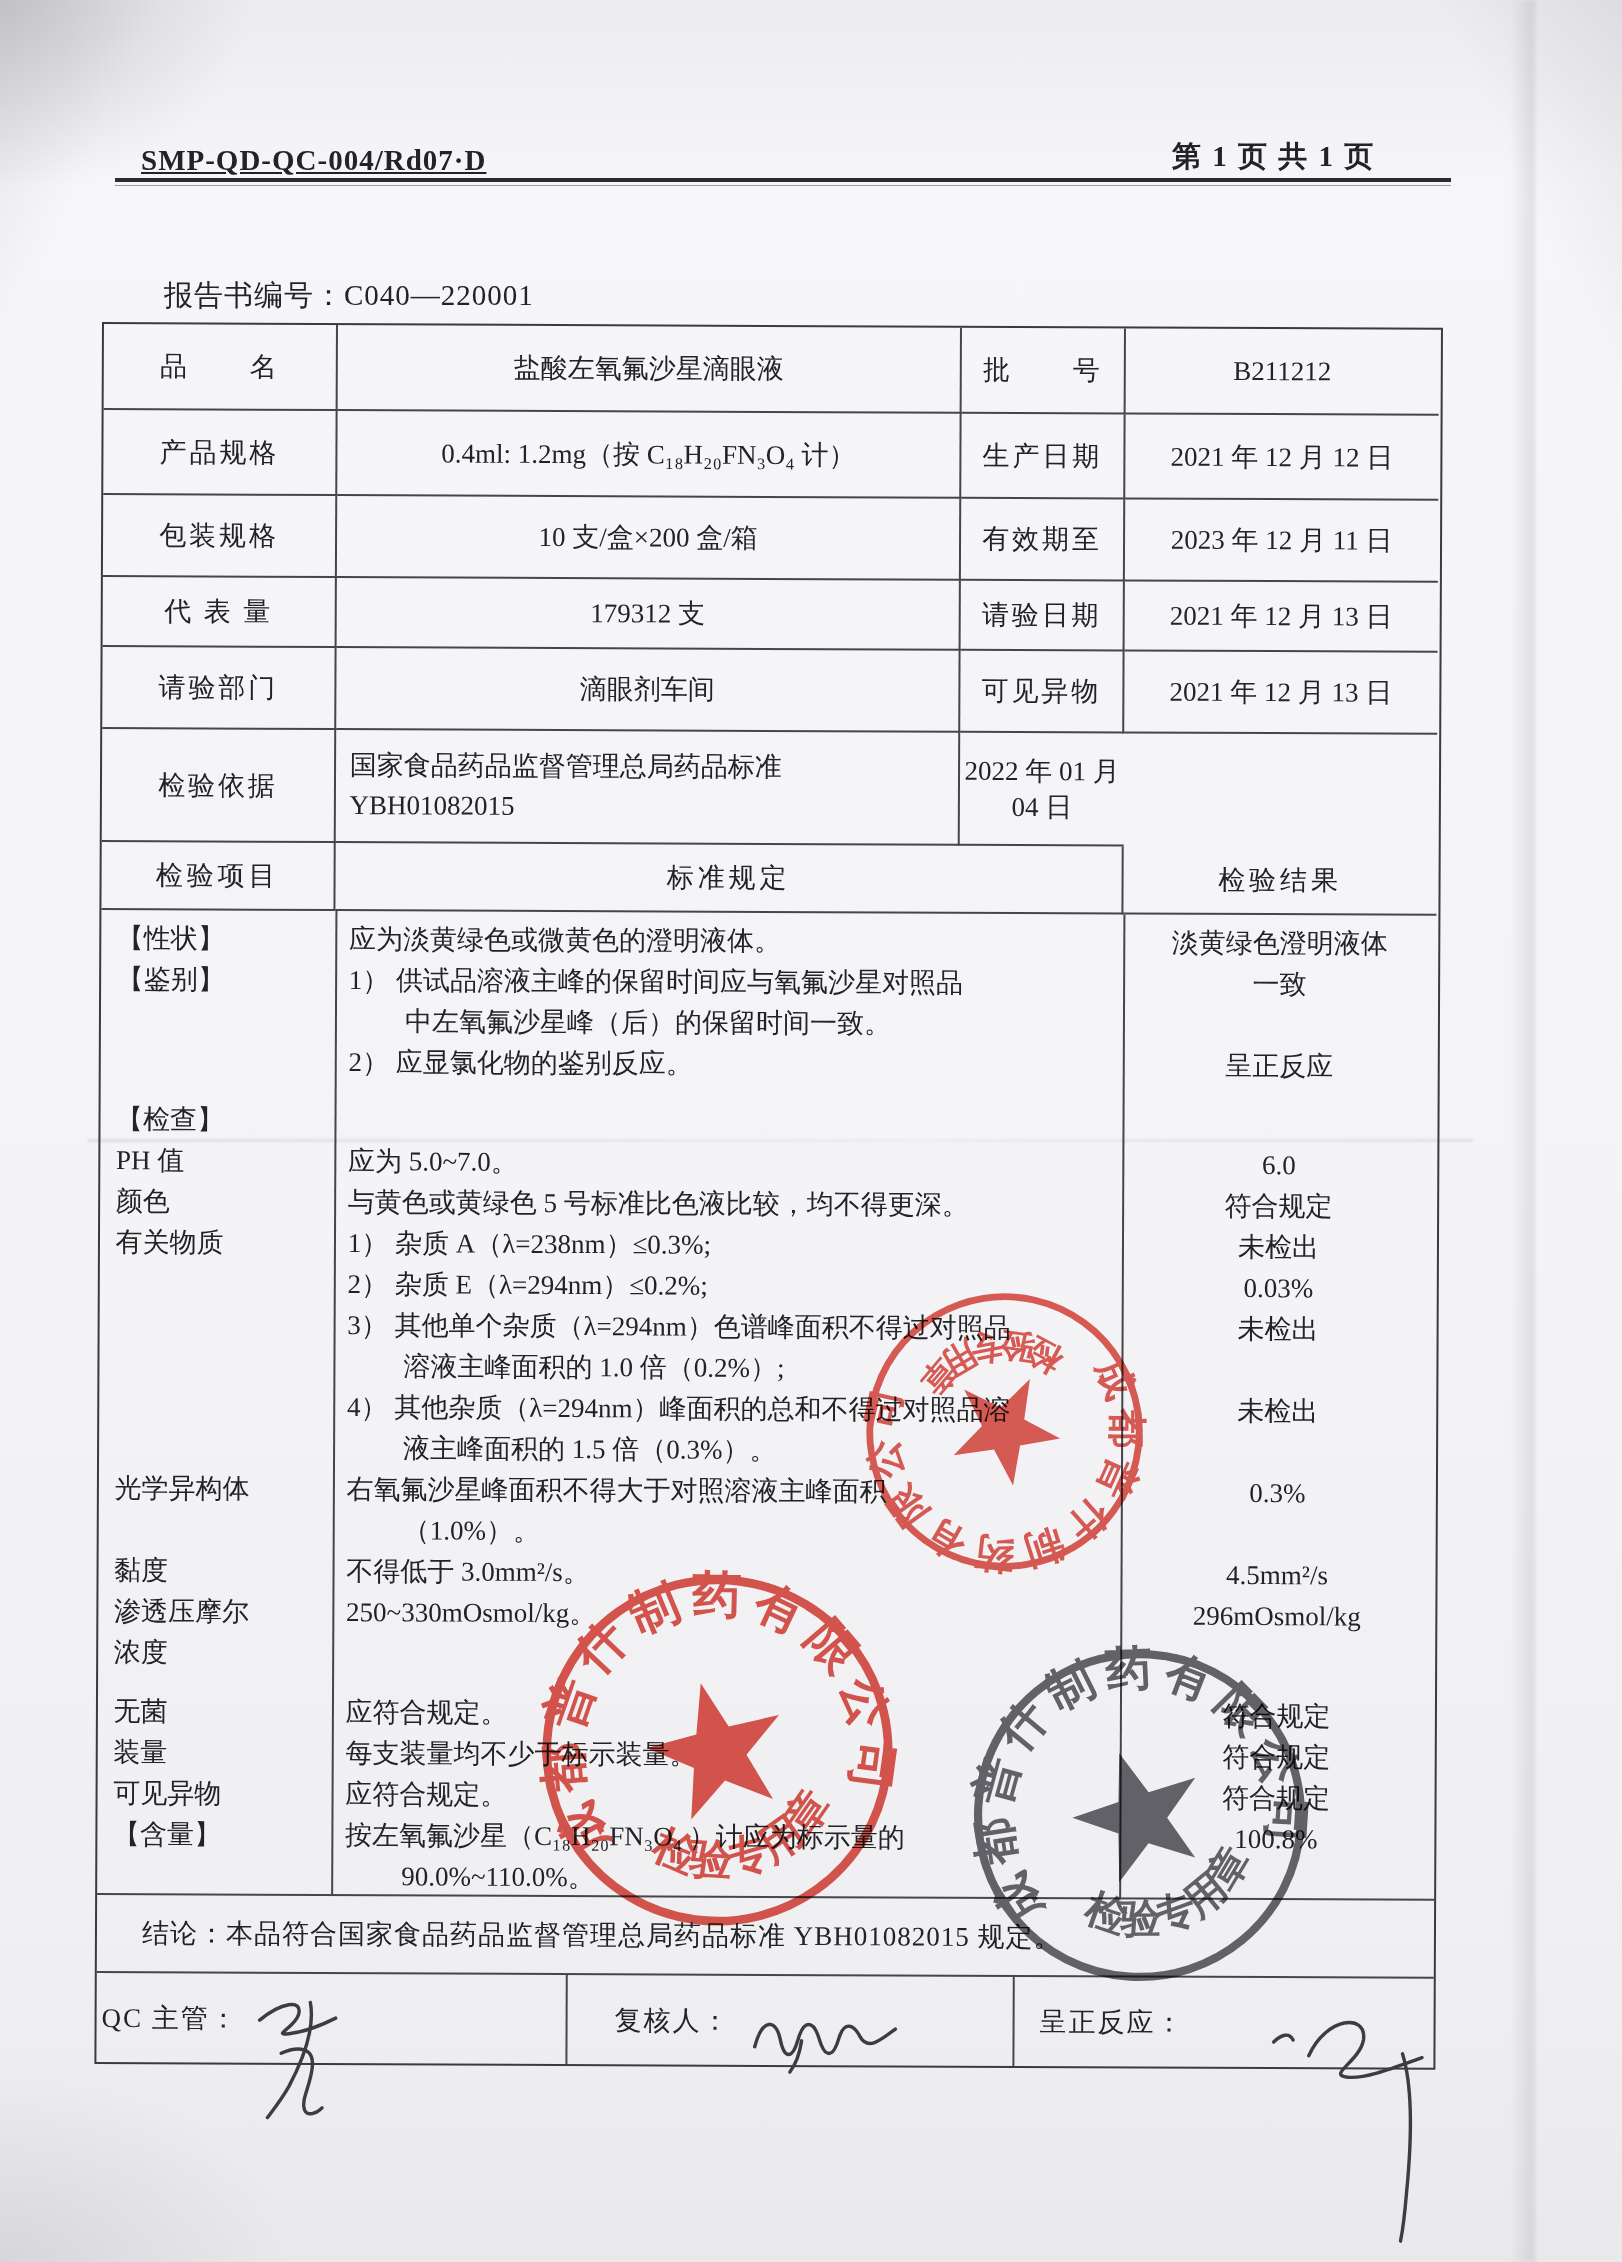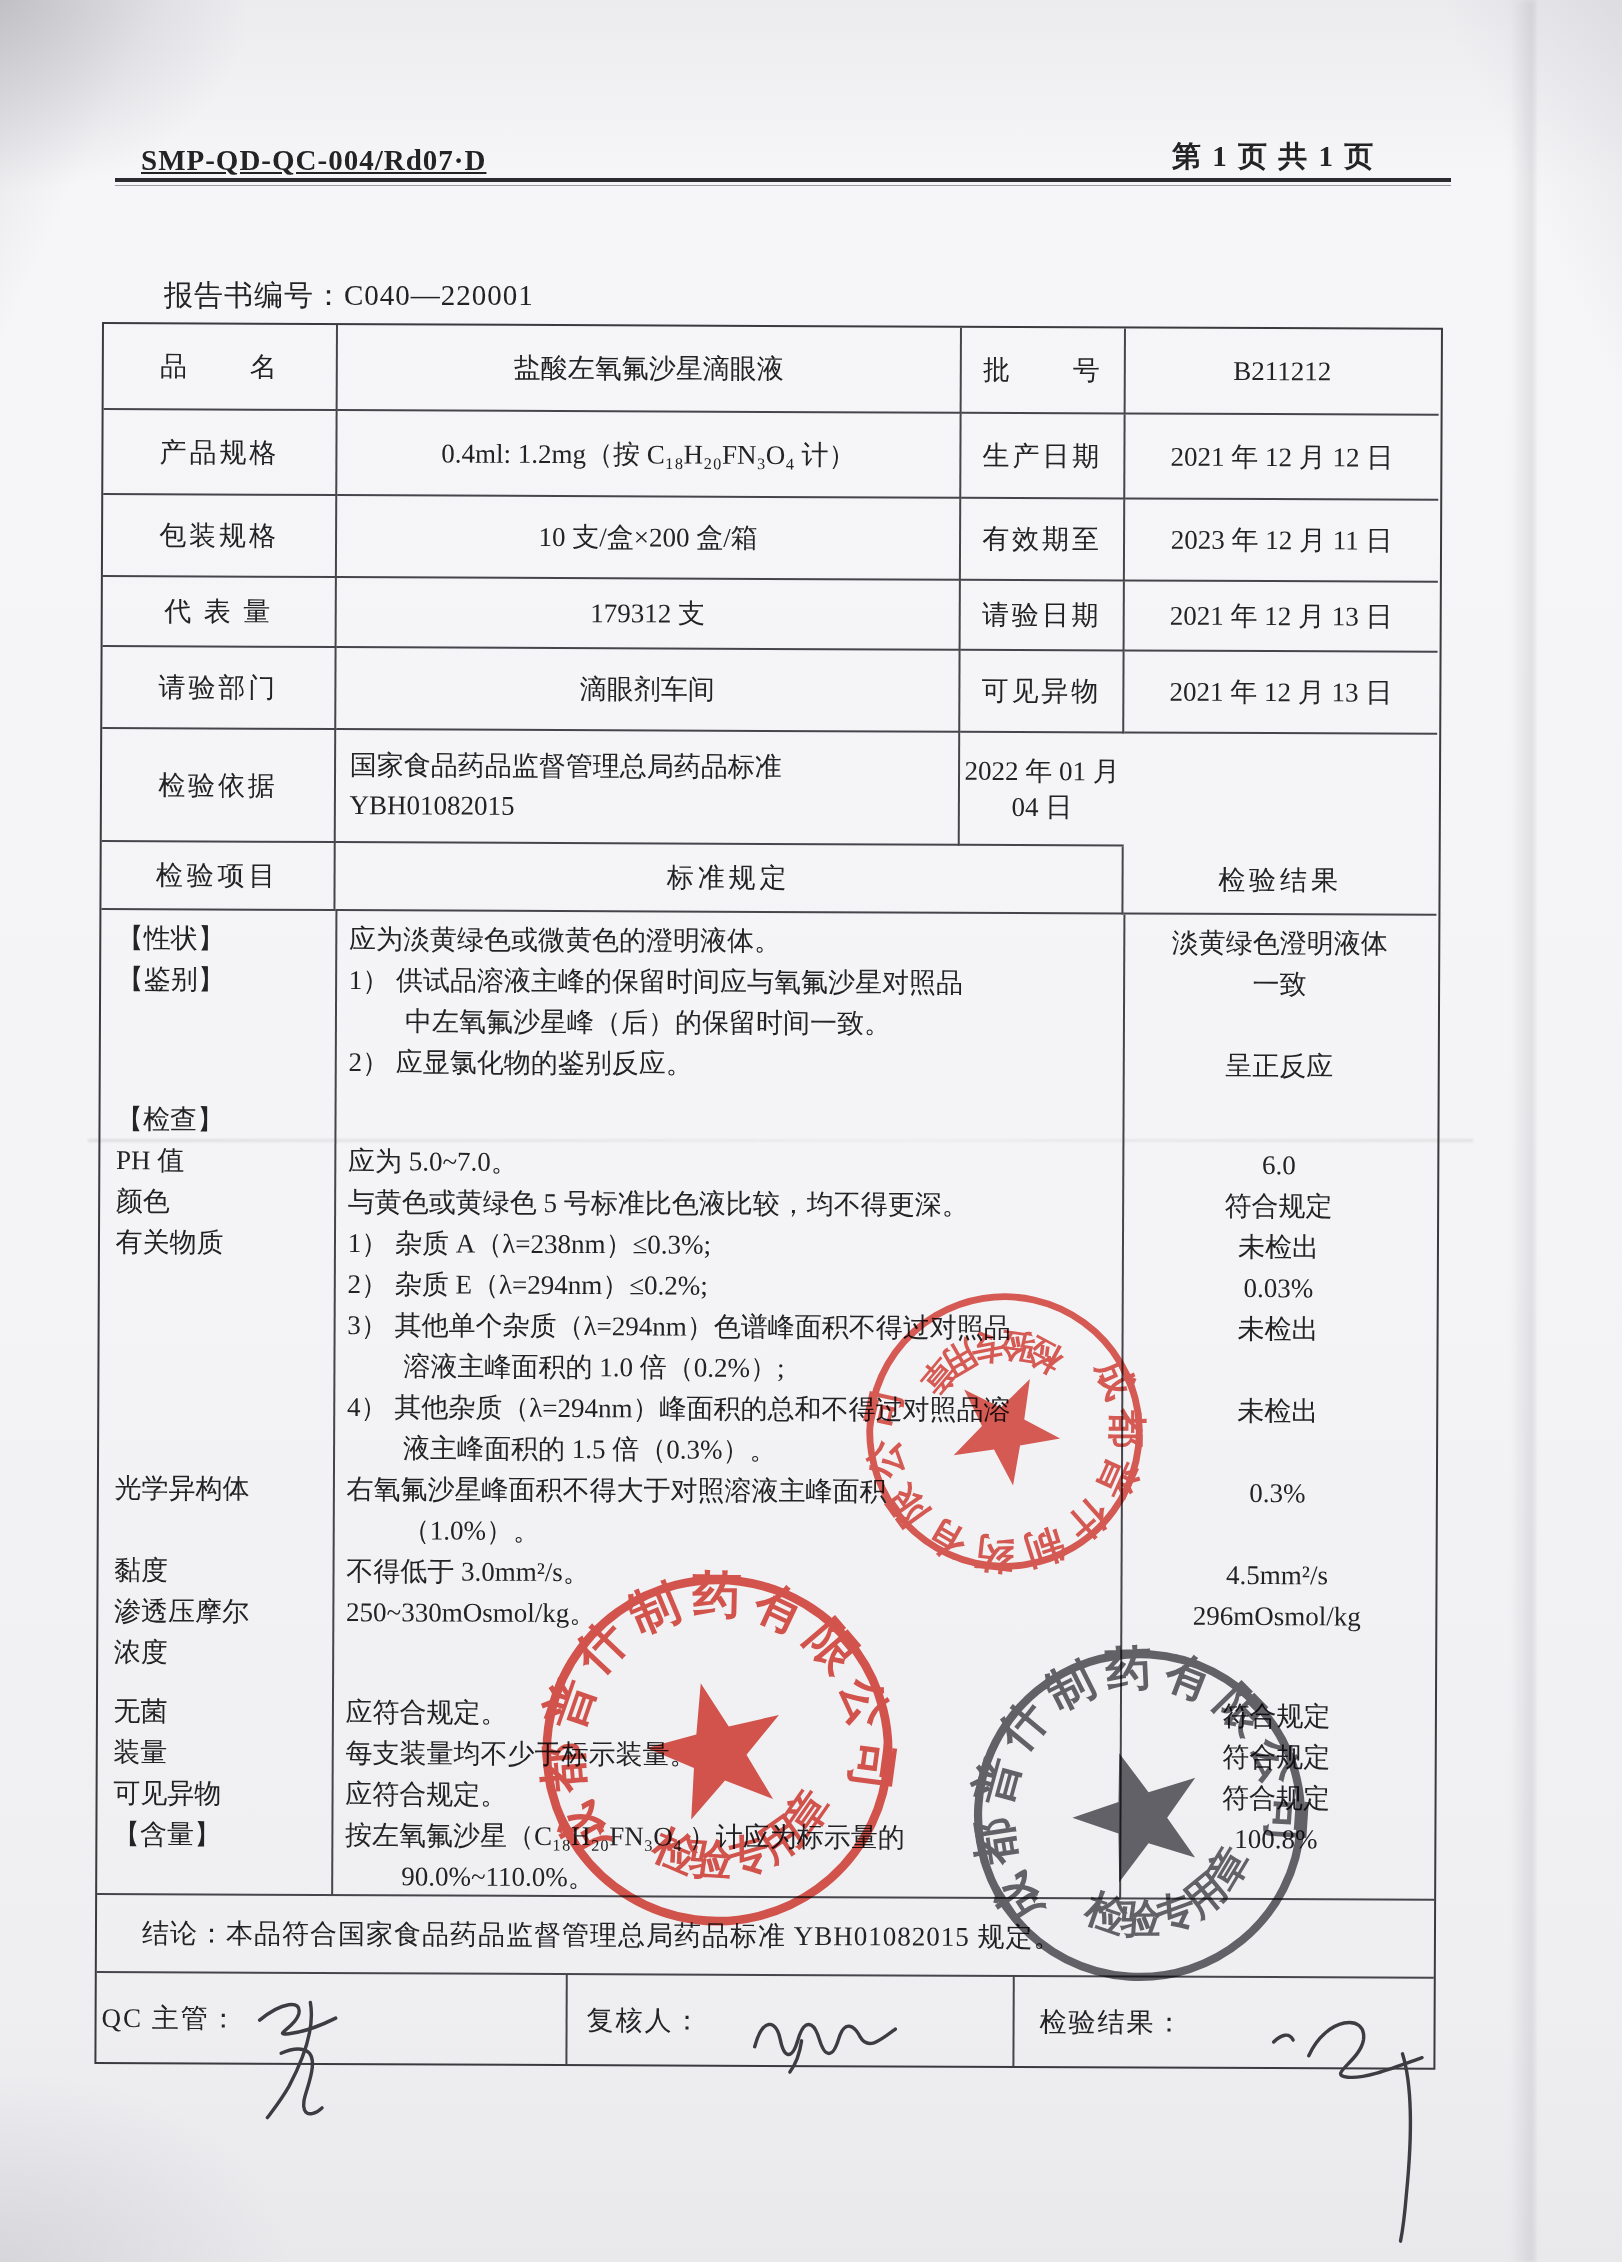--- a/index.html
+++ b/index.html
@@ -67,21 +67,21 @@
   .rrow .c2{padding-left:13.7px;}
   .rrow.cont .c2{padding-left:70px;}
   .rrow .c3{text-align:center;}
 
   .concl{height:78px; border-bottom:2px solid #45454b; display:flex; align-items:center; padding-left:45px; letter-spacing:1px;}
 
   .sigrow{display:grid; grid-template-columns:471px 447px 417px; height:89px;}
   .scell{border-right:2px solid #45454b; display:flex; align-items:center; overflow:visible;}
   .scell:last-child{border-right:none;}
   .scell .slabel{padding-left:5px; letter-spacing:2px;}
-  .scell:nth-child(2) .slabel{padding-left:19px;text-align:center;}
+  .scell:nth-child(2) .slabel{padding-left:47px;text-align:center;}
   .scell:nth-child(3) .slabel{padding-left:25px;}
 
   
   .stamp{position:absolute; mix-blend-mode:multiply; pointer-events:none;}
   .stamp.red{color:#d93a30; opacity:.82;}
   .stamp.red2{color:#d7423a; opacity:.85;}
   .stamp.dark{color:#45454b; opacity:.82;}
   .stamp .ring{fill:none; stroke:currentColor; stroke-width:7px;}
   .stamp .star{fill:currentColor;}
   .stamp text{fill:currentColor; font-weight:bold; font-family:"DejaVu Sans","Liberation Sans",sans-serif;}
@@ -319,21 +319,21 @@
     <div class="concl">结论：本品符合国家食品药品监督管理总局药品标准 YBH01082015 规定。</div>
 
     <div class="sigrow">
       <div class="scell">
           <span class="slabel">QC 主管：</span>
         </div>
       <div class="scell">
           <span class="slabel">复核人：</span>
         </div>
       <div class="scell">
-          <span class="slabel">检验结果：</span>
+          <span class="slabel">呈正反应：</span>
         </div>
     </div>
   </div>
 
   <svg class="sig" style="left:242px; top:1985px;" width="127" height="156" viewBox="0 0 130 160">
     <path d="M18,36 C40,18 62,14 58,30 C54,44 30,52 48,50 C66,48 84,40 96,34"></path>
     <path d="M70,18 C74,40 66,70 48,104 C40,118 32,128 26,136"></path>
     <path d="M40,70 C58,62 74,64 72,84 C70,104 60,118 64,128 C67,135 76,132 82,126"></path>
   </svg>
   <svg class="sig" style="left:743px; top:1990px;" width="166" height="88" viewBox="0 0 170 90">

